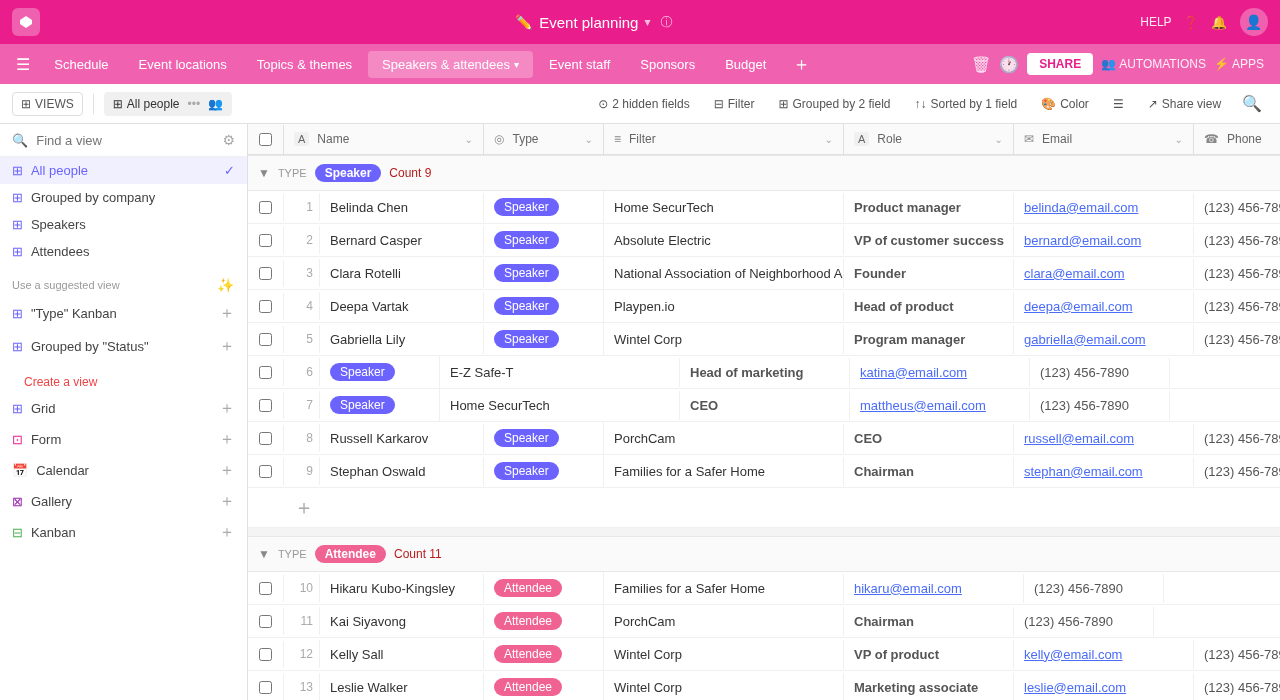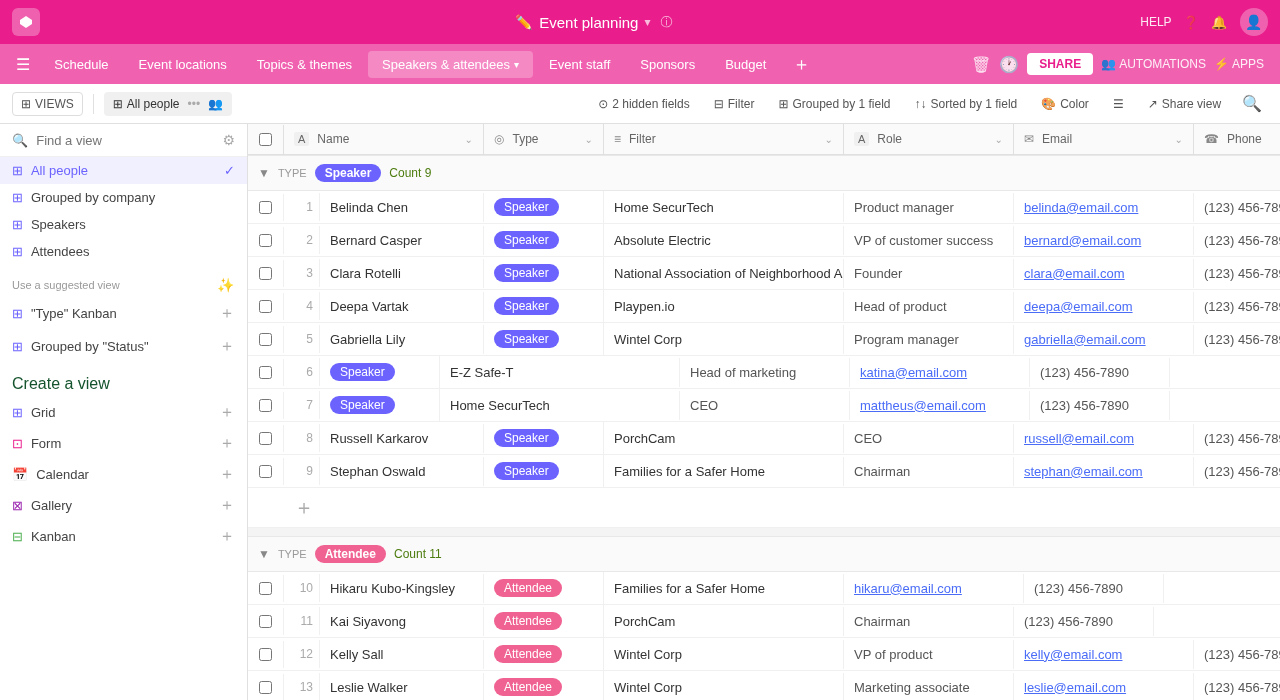--- a/index.html
+++ b/index.html
@@ -32,21 +32,21 @@
     .sidebar { width: 248px; min-width: 248px; background: white; border-right: 1px solid #e0e0e0; display: flex; flex-direction: column; overflow-y: auto; }
     .sidebar-search { display: flex; align-items: center; gap: 8px; padding: 8px 12px; border-bottom: 1px solid #f0f0f0; }
     .sidebar-search input { border: none; outline: none; font-size: 13px; color: #be185d; width: 100%; background: transparent; }
     .sidebar-item { display: flex; align-items: center; gap: 8px; padding: 6px 12px; cursor: pointer; color: #444; font-size: 13px; }
     .sidebar-item.active { background: #f0f0ff; color: #6c63ff; }
     .sidebar-item .check { margin-left: auto; color: #6c63ff; }
     .sidebar-section { padding: 12px 12px 4px; font-size: 11px; color: #999; display: flex; align-items: center; justify-content: space-between; }
     .sidebar-section .emoji { font-size: 14px; }
     .suggested-item { display: flex; align-items: center; gap: 8px; padding: 6px 12px; cursor: pointer; color: #444; font-size: 13px; }
     .suggested-item .plus-btn { margin-left: auto; color: #aaa; font-size: 16px; }
-    .create-section { padding: 12px 12px 4px; font-size: 16px; color: #14532d; font-weight: 500; }
+    .create-section { padding: 12px 12px 4px; font-size: 12px; color: #ef4444; font-weight: 500; margin-left: 12px; }
     .create-item { display: flex; align-items: center; gap: 8px; padding: 5px 12px; cursor: pointer; color: #444; font-size: 13px; }
     .create-item .plus-btn { margin-left: auto; color: #aaa; font-size: 16px; }
 
     
     .table-area { flex: 1; overflow: auto; background: white; }
     .table-wrap { min-width: 900px; }
     .table-header { display: flex; align-items: center; background: #fafafa; border-bottom: 1px solid #e0e0e0; position: sticky; top: 0; z-index: 10; }
     .th { display: flex; align-items: center; gap: 4px; padding: 8px 10px; font-size: 12px; color: #666; font-weight: 500; border-right: 1px solid #e0e0e0; cursor: pointer; white-space: nowrap; }
     .th-checkbox { width: 36px; min-width: 36px; justify-content: center; border-right: 1px solid #e0e0e0; }
     .th-name { width: 200px; min-width: 200px; }
@@ -56,32 +56,32 @@
     .th-email { width: 180px; min-width: 180px; }
     .th-phone { width: 140px; min-width: 140px; }
     .th .sort-arrow { font-size: 10px; color: #aaa; margin-left: auto; }
 
     
     .group-row { display: flex; align-items: center; gap: 8px; padding: 8px 10px; background: #fafafa; border-bottom: 1px solid #e8e8e8; border-top: 1px solid #e8e8e8; }
     .group-toggle { color: #888; cursor: pointer; font-size: 12px; }
     .group-badge { padding: 2px 10px; border-radius: 12px; font-size: 12px; font-weight: 600; color: white; }
     .badge-speaker { background: #6c63ff; }
     .badge-attendee { background: #f06292; }
-    .group-count { font-size: 12px; color: #4d7c0f; }
+    .group-count { font-size: 12px; color: #b91c1c; }
     .type-label { font-size: 11px; color: #999; }
 
     
     .data-row { display: flex; align-items: center; border-bottom: 1px solid #f0f0f0; }
     .td { display: flex; align-items: center; padding: 7px 10px; font-size: 13px; color: #333; border-right: 1px solid #f0f0f0; white-space: nowrap; overflow: hidden; text-overflow: ellipsis; }
     .td-checkbox { width: 36px; min-width: 36px; justify-content: center; }
     .td-num { width: 36px; min-width: 36px; justify-content: flex-end; color: #aaa; font-size: 12px; padding-right: 6px; }
     .td-name { width: 164px; min-width: 164px; }
     .td-type { width: 120px; min-width: 120px; }
     .td-company { width: 240px; min-width: 240px; }
-    .td-role { width: 170px; min-width: 170px; color: #555; }
+    .td-role { width: 170px; min-width: 170px; color: #555; font-weight: bold; }
     .td-email { width: 180px; min-width: 180px; color: #4a6cf7; text-decoration: underline; cursor: pointer; }
     .td-phone { width: 140px; min-width: 140px; color: #555; }
     .type-pill { padding: 2px 10px; border-radius: 12px; font-size: 12px; font-weight: 500; color: white; }
     .pill-speaker { background: #6c63ff; }
     .pill-attendee { background: #f06292; }
     .add-row { display: flex; align-items: center; padding: 6px 46px; color: #aaa; font-size: 20px; cursor: pointer; border-bottom: 1px solid #f0f0f0; }
   </style>
 </head>
 <body>
 
@@ -146,21 +146,21 @@
   <div class="toolbar-btn">
     <span>⊙</span>
     <span>2 hidden fields</span>
   </div>
   <div class="toolbar-btn">
     <span>⊟</span>
     <span>Filter</span>
   </div>
   <div class="toolbar-btn">
     <span>⊞</span>
-    <span>Grouped by 1 field</span>
+    <span>Grouped by 2 field</span>
   </div>
   <div class="toolbar-btn">
     <span>↑↓</span>
     <span>Sorted by 1 field</span>
   </div>
   <div class="toolbar-btn">
     <span>🎨</span>
     <span>Color</span>
   </div>
   <div class="toolbar-btn">

